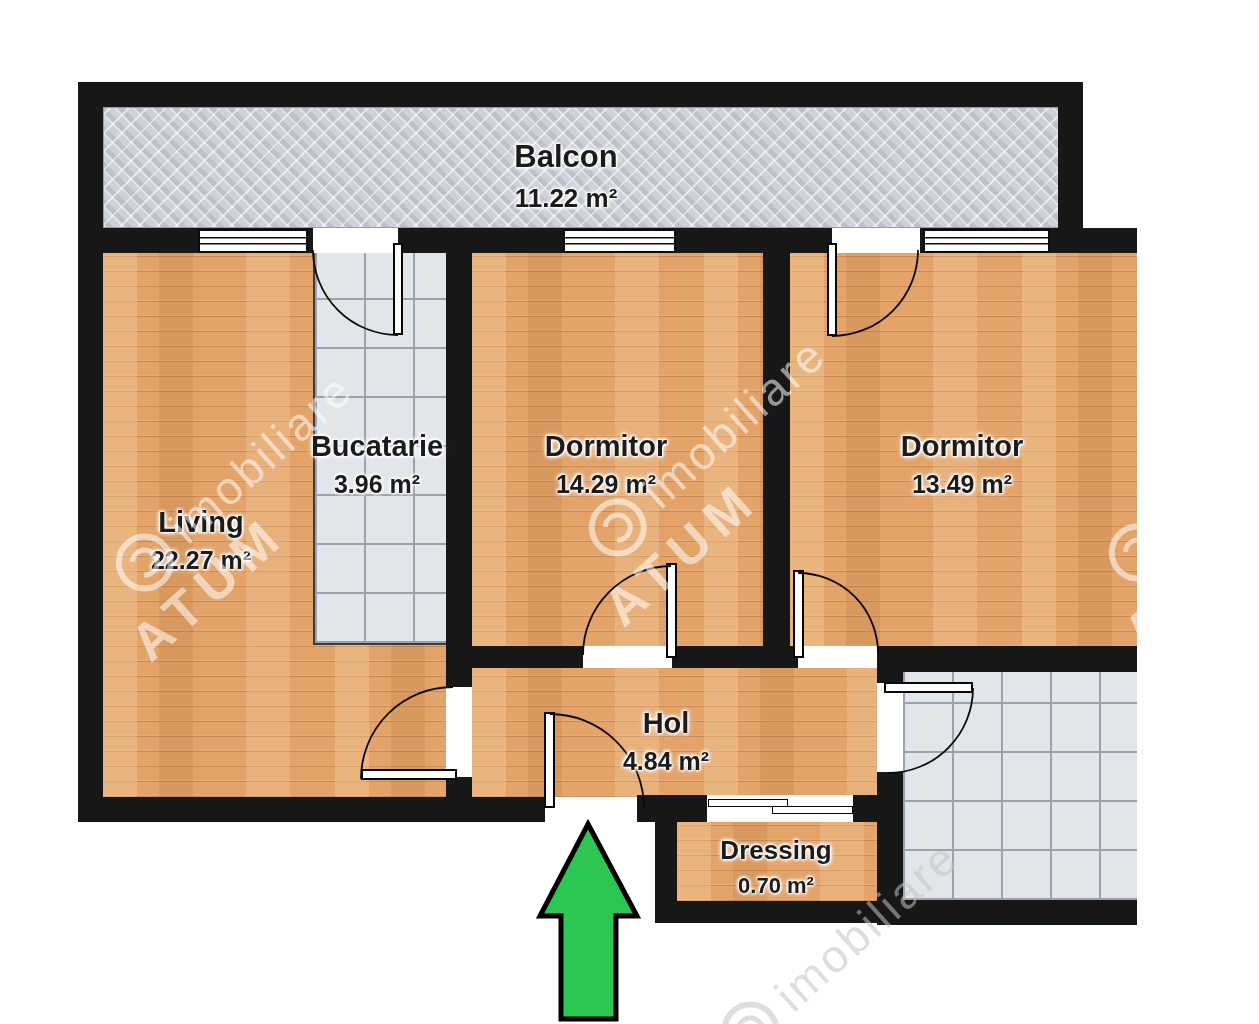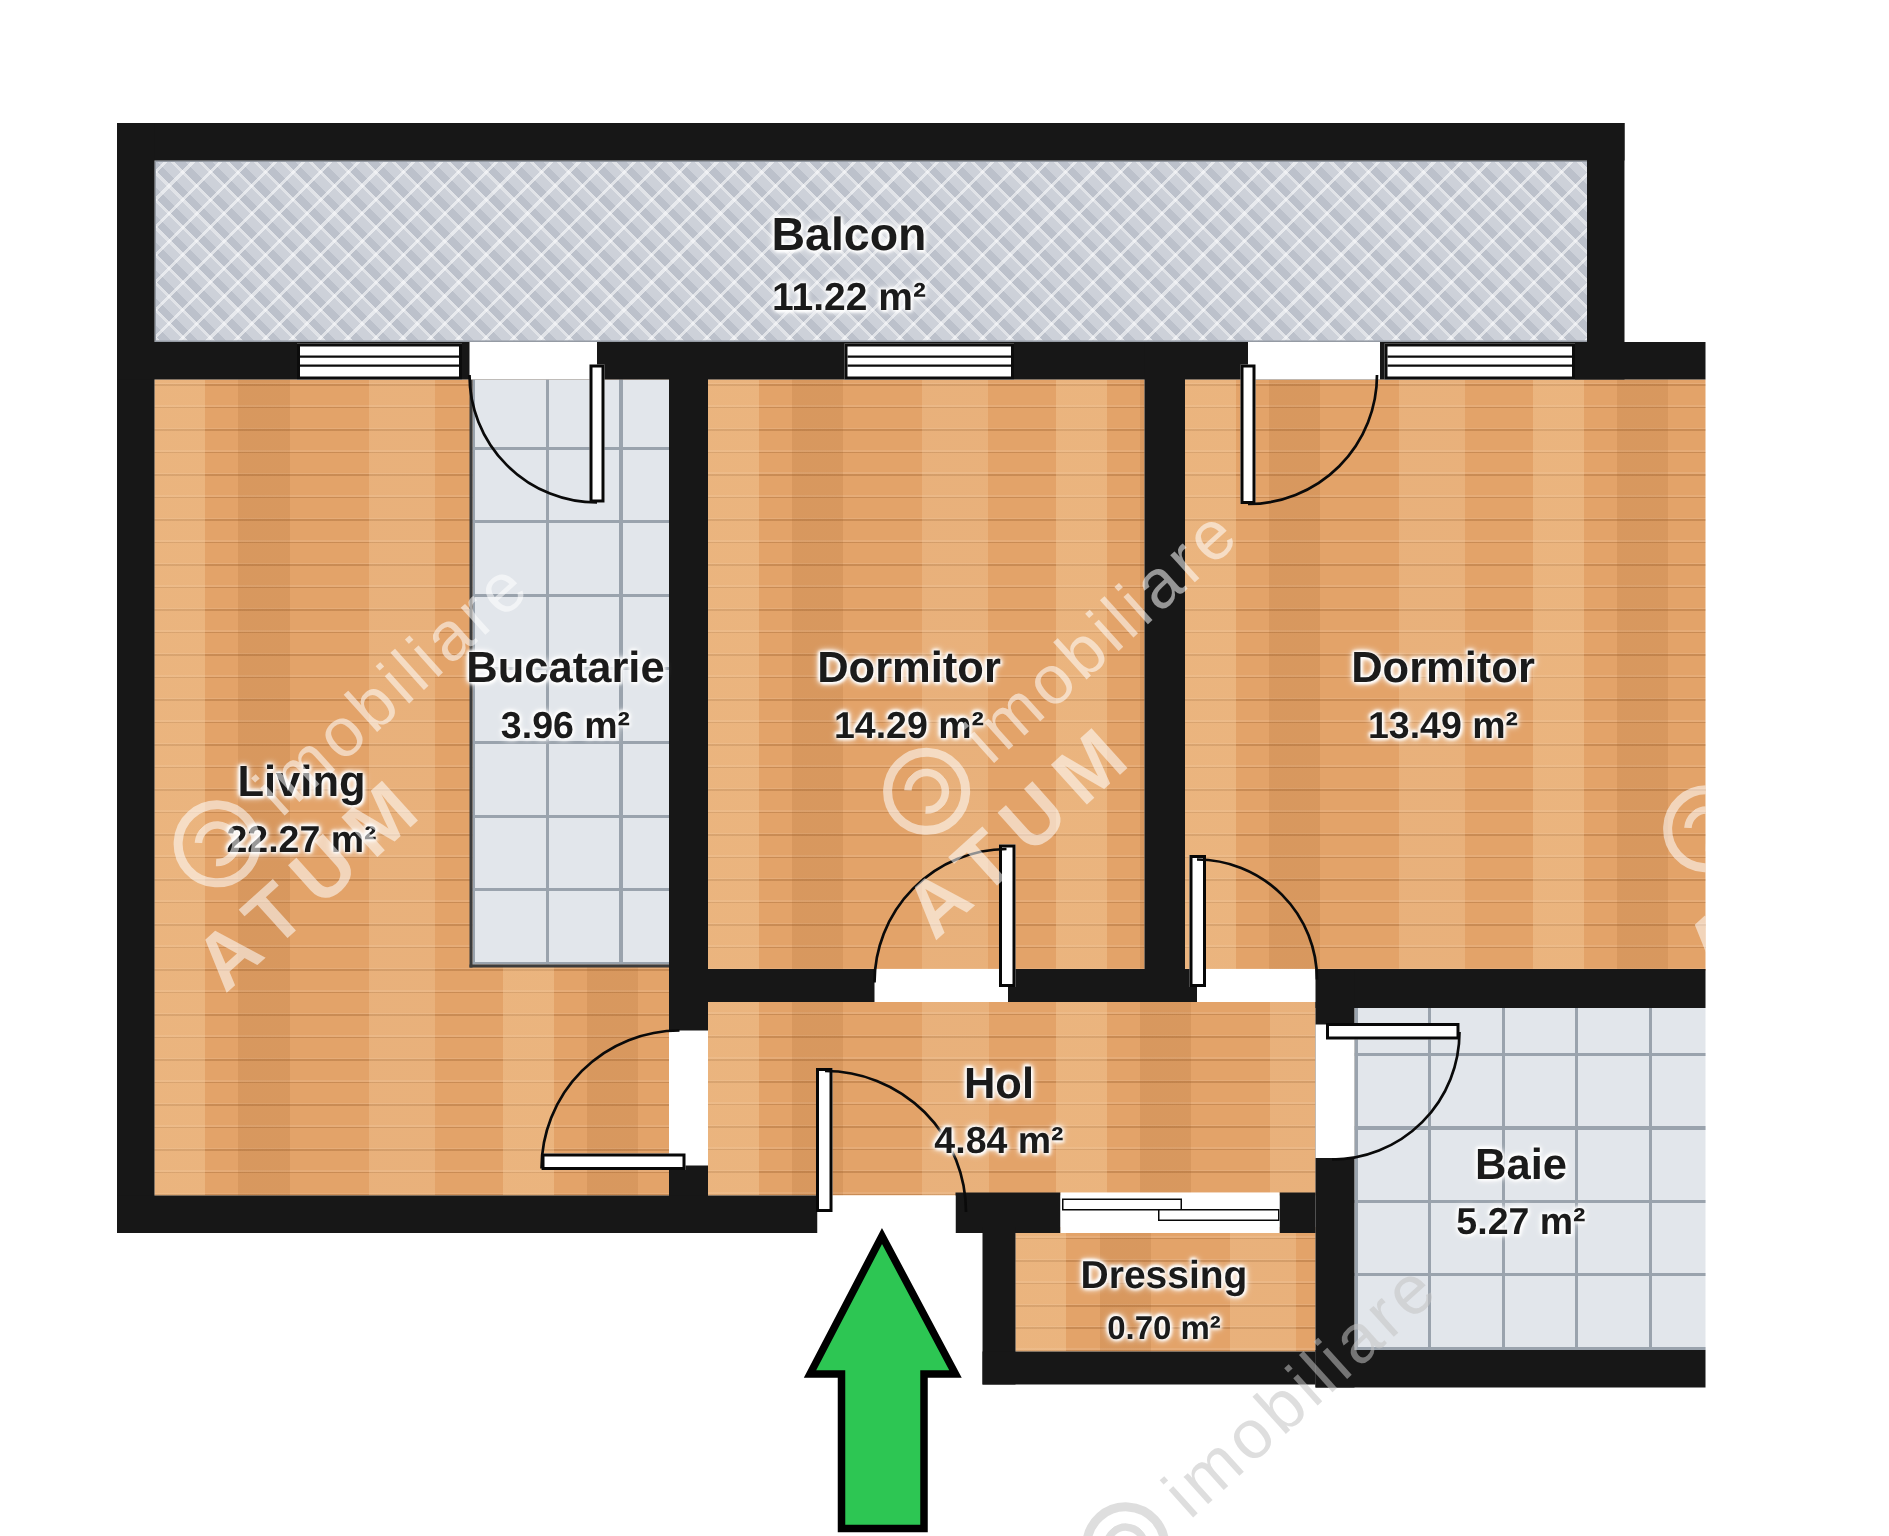--- a/index.html
+++ b/index.html
@@ -165,24 +165,20 @@
     <div class="rarea">14.29 m²</div>
   </div>
   <div class="room-label" style="left:962px;top:464px">
     <div class="rname">Dormitor</div>
     <div class="rarea">13.49 m²</div>
   </div>
   <div class="room-label" style="left:666px;top:741px">
     <div class="rname">Hol</div>
     <div class="rarea">4.84 m²</div>
   </div>
-  <div class="room-label" style="left:1014px;top:795px">
-    <div class="rname">Baie</div>
-    <div class="rarea">5.27 m²</div>
-  </div>
   <div class="room-label small" style="left:776px;top:866px">
     <div class="rname">Dressing</div>
     <div class="rarea">0.70 m²</div>
   </div>
 
 
   <div class="wm" style="left:255px;top:505px">
     <div class="wm-line1">
       <span class="wm-ring"></span>
       <span class="wm-suffix">imobiliare</span>

